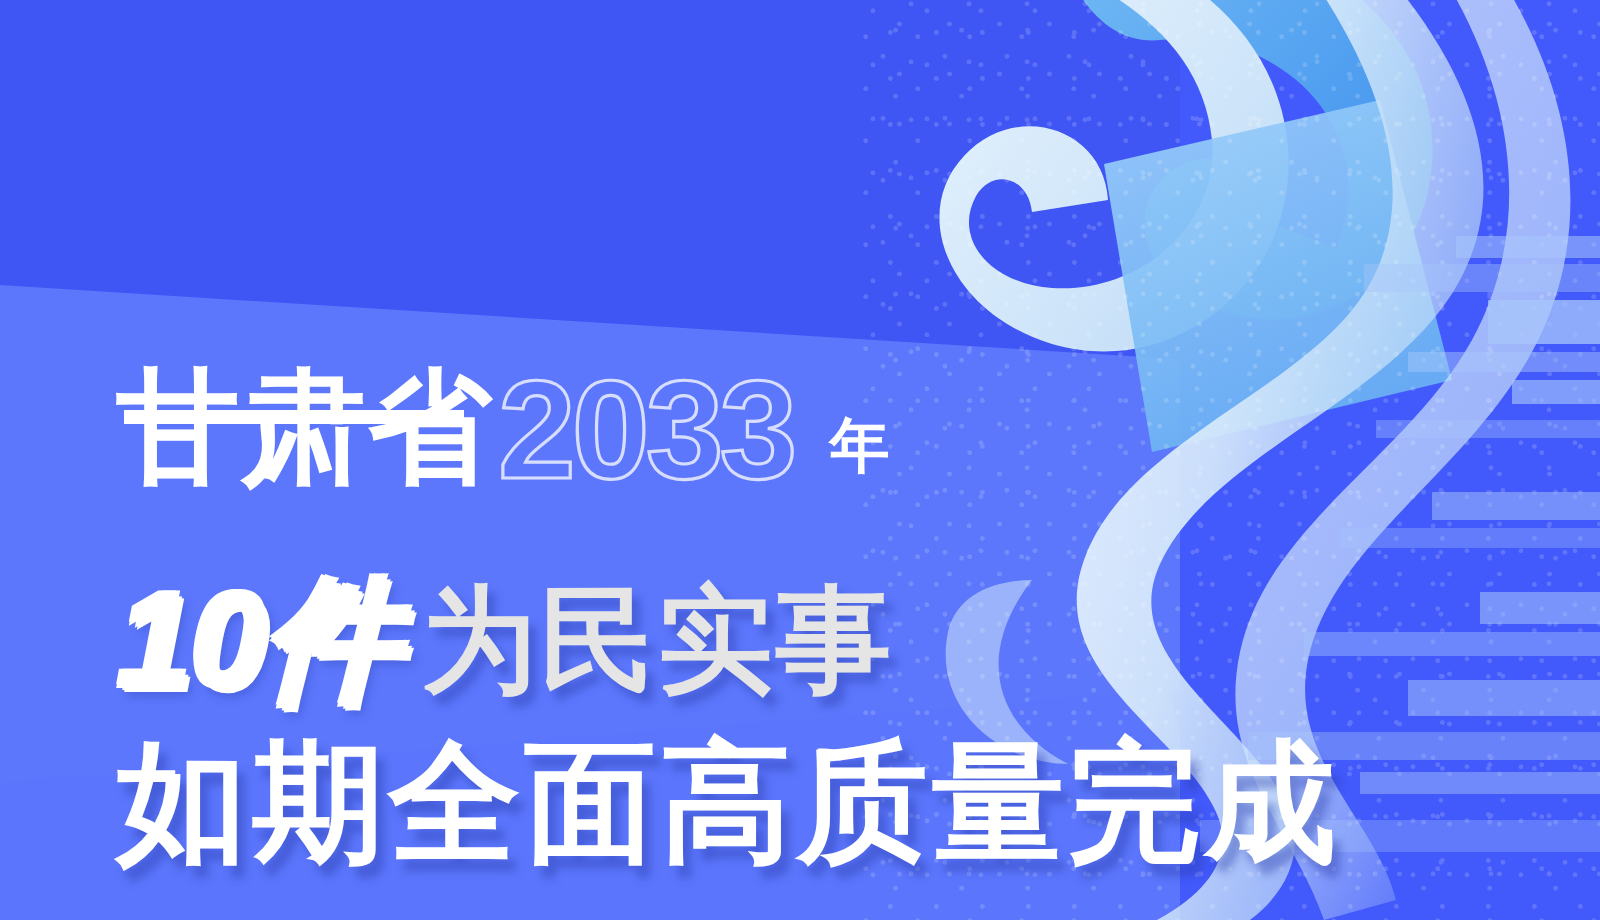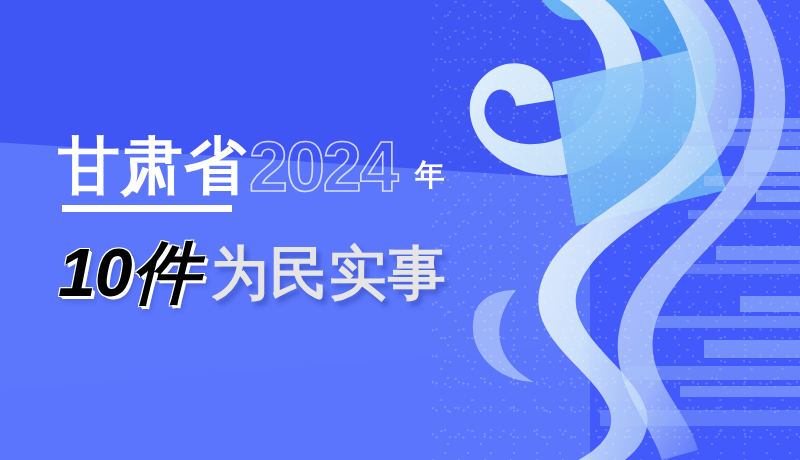--- a/index.html
+++ b/index.html
@@ -76,21 +76,21 @@
   
   .stripes{position:absolute;right:0;top:0;width:230px;height:460px;}
   .stripe{position:absolute;right:0;background:#a8c6fb;opacity:.55;}
 
   
   #headline{
     position:absolute; left:0; top:0; width:100%; height:100%;
     padding:0;
   }
 
-  .row{position:absolute;white-space:nowrap;display:flex;align-items:baseline;}
+  .row{position:absolute;white-space:nowrap;display:flex;align-items:baseline;margin-top:48px;}
 
   
   #line1{left:58px;top:128px;}
   .t-prov{
     font-size:62px;font-weight:bold;color:#ffffff;
     letter-spacing:1px;line-height:1;
     font-family:"Liberation Sans","DejaVu Sans",sans-serif;
   }
   .t-year-num{
     font-size:70px;font-weight:bold;line-height:1;
@@ -109,21 +109,21 @@
   
   #underline{
     position:absolute;left:62px;top:205px;
     width:170px;height:7px;background:#ffffff;
   }
 
   
   #line2{left:58px;top:238px;}
   .t-count{
     font-size:68px;font-weight:bold;line-height:1;
-    color:#000000;
+    color:#ffffff;
     font-style:italic;
     letter-spacing:-1px;
     text-shadow:
        2px 2px 0 #ffffff,
        3px 3px 0 #ffffff,
       -1px -1px 0 #ffffff,
        1px -1px 0 #ffffff,
       -1px  1px 0 #ffffff,
        4px 5px 5px rgba(40,60,170,.35);
   }
@@ -230,26 +230,29 @@
       <div class="stripe" style="top: 340px; width: 96px; height: 18px; opacity: 0.5;"></div>
       <div class="stripe" style="top: 366px; width: 176px; height: 14px; opacity: 0.38;"></div>
       <div class="stripe" style="top: 386px; width: 120px; height: 11px; opacity: 0.45;"></div>
       <div class="stripe" style="top: 410px; width: 200px; height: 16px; opacity: 0.3;"></div>
     </div>
 
   <div id="headline">
 
     <div class="row" id="line1">
       <span class="t-prov">甘肃省</span>
-      <span class="t-year-num">2024</span>
+      <span class="t-year-num">2033</span>
       <span class="t-year-cn">年</span>
     </div>
 
     <div id="underline"></div>
 
     <div class="row" id="line2">
       <span class="t-count">10件</span>
       <span class="t-sub">为民实事</span>
     </div>
 
+    <div class="row" id="line3">
+      <span class="t-big">如期全面高质量完成</span>
+    </div>
 
   </div>
 </div>
 
 </body></html>

